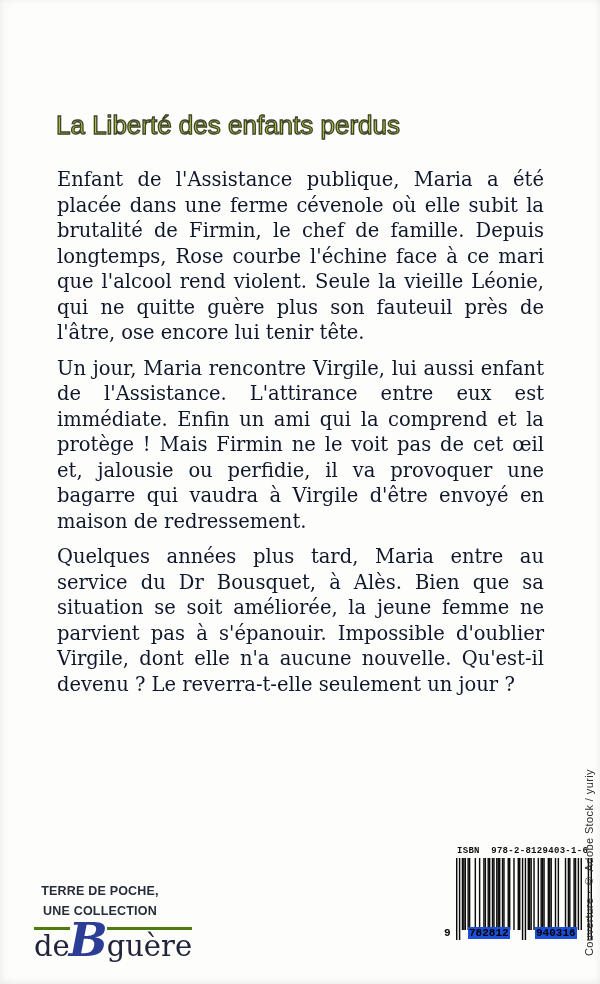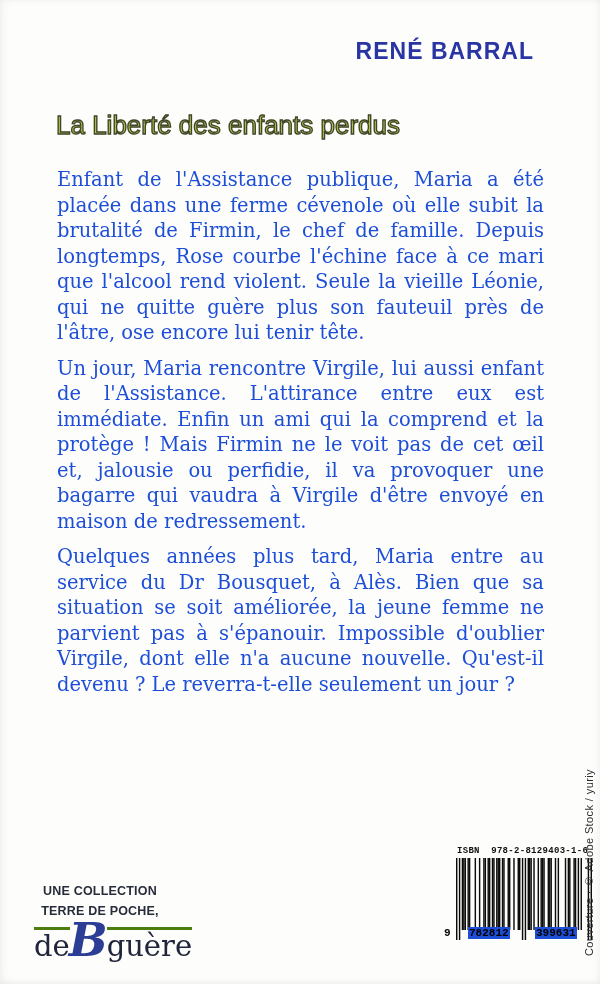--- a/index.html
+++ b/index.html
@@ -90,33 +90,32 @@
     font-family:"Liberation Sans",sans-serif;
     font-size:11px;letter-spacing:0.4px;color:#2d2d2d;
     white-space:nowrap;
   }
 </style>
 </head>
 <body>
 
 <div class="page">
 
-  <div class="author" style="color: rgb(42, 53, 164);">RENÉ BARRAL</div>
 
   <div class="title" style="color: rgb(178, 194, 74); -webkit-text-stroke: 1.3px rgb(65, 70, 43);">La Liberté des enfants perdus</div>
 
-  <div class="synopsis" style="color: #1d4ed8;">
+  <div class="synopsis" style="color: #0f172a;">
     <p>Enfant de l'Assistance publique, Maria a été placée dans une ferme cévenole où elle subit la brutalité de Firmin, le chef de famille. Depuis longtemps, Rose courbe l'échine face à ce mari que l'alcool rend violent. Seule la vieille Léonie, qui ne quitte guère plus son fauteuil près de l'âtre, ose encore lui tenir tête.</p>
     <p>Un jour, Maria rencontre Virgile, lui aussi enfant de l'Assistance. L'attirance entre eux est immédiate. Enfin un ami qui la comprend et la protège ! Mais Firmin ne le voit pas de cet œil et, jalousie ou perfidie, il va provoquer une bagarre qui vaudra à Virgile d'être envoyé en maison de redressement.</p>
     <p>Quelques années plus tard, Maria entre au service du Dr Bousquet, à Alès. Bien que sa situation se soit améliorée, la jeune femme ne parvient pas à s'épanouir. Impossible d'oublier Virgile, dont elle n'a aucune nouvelle. Qu'est-il devenu ? Le reverra-t-elle seulement un jour ?</p>
   </div>
 
   <div class="publisher">
+    <div class="collection-line">TERRE DE POCHE,</div>
     <div class="collection-line">UNE COLLECTION</div>
-    <div class="collection-line">TERRE DE POCHE,</div>
     <div class="logo">
       <span class="logo-de">de</span><span class="logo-b" style="color: rgb(44, 61, 150);">B</span><span class="logo-oree">guère</span>
     </div>
   </div>
 
   <div class="barcode-block">
     <div class="isbn-line">
       <span>ISBN</span>&nbsp;&nbsp;<span>978-2-8129403-1-6</span>
     </div>
     <div class="bars-wrap">
@@ -166,19 +165,19 @@
           <rect x="79" y="0" width="1" height="36" fill="#0b0b0b"></rect>
           <rect x="82" y="0" width="1" height="36" fill="#0b0b0b"></rect>
           <rect x="83" y="0" width="1" height="36" fill="#0b0b0b"></rect>
           <rect x="85" y="0" width="1" height="36" fill="#0b0b0b"></rect>
           <rect x="87" y="0" width="1" height="36" fill="#0b0b0b"></rect>
           <rect x="92" y="0" width="1" height="41" fill="#0b0b0b"></rect>
           <rect x="94" y="0" width="1" height="41" fill="#0b0b0b"></rect>
         </svg>
       <span class="ean-d ean-first">9</span>
       <span class="ean-d ean-g1">782812</span>
-      <span class="ean-d ean-g2">399631</span>
+      <span class="ean-d ean-g2">940316</span>
     </div>
   </div>
 
   <div class="credit">Couverture · © Adobe Stock / yuriy</div>
 
 </div>
 
 </body></html>

